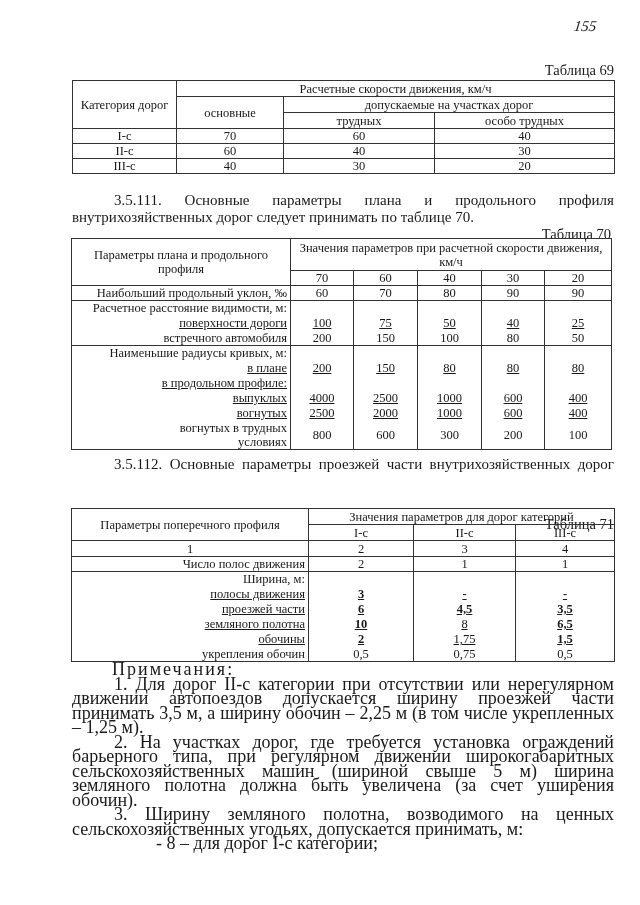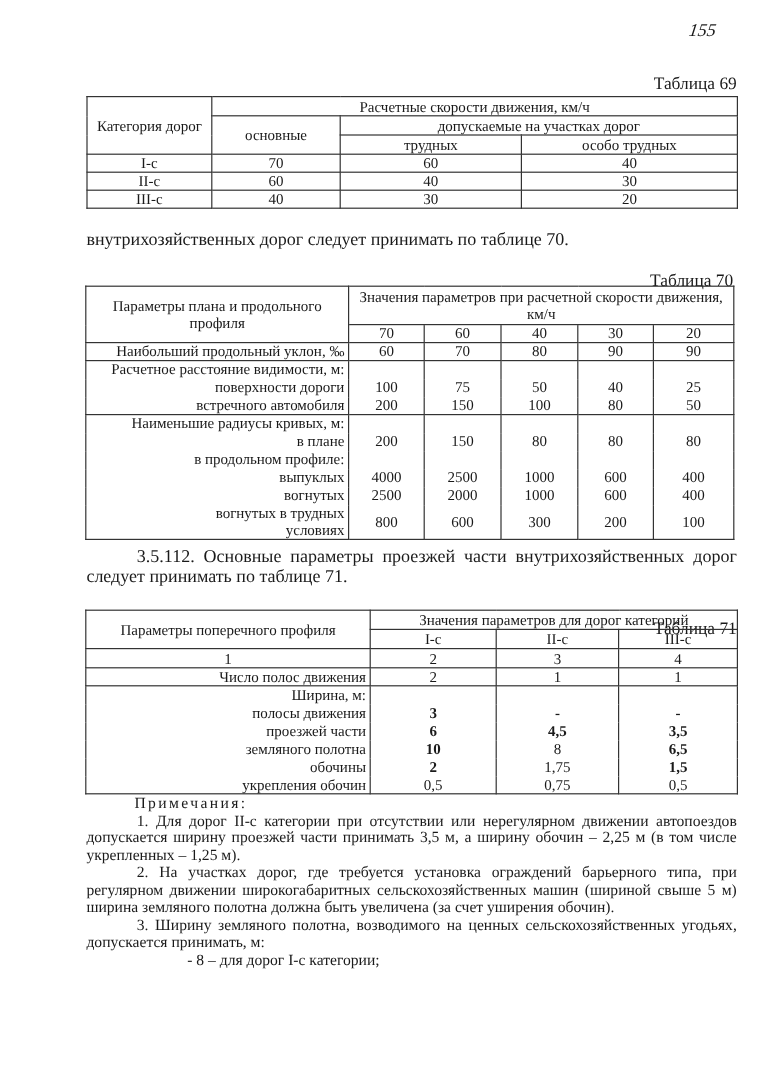--- a/index.html
+++ b/index.html
@@ -4,24 +4,24 @@
 <style>
   html, body { margin:0; padding:0; background:#fff; }
   body { width:640px; height:905px; position:relative; overflow:hidden;
          font-family:"Liberation Serif","DejaVu Serif",serif; color:#1a1a1a; }
   .abs { position:absolute; }
   .page-num { left:574px; top:18px; font-style:italic; font-size:15px; transform:skewX(-8deg); }
   .tcap { font-size:14.5px; text-align:right; }
   table { border-collapse:collapse; position:absolute; table-layout:fixed; font-size:12.5px; line-height:14px; }
   td { border:1px solid #333; padding:0 3px; vertical-align:middle; text-align:center; }
   .para { font-size:15px; line-height:17px; text-align:justify; }
-  .notes { font-size:13px; line-height:14.5px; text-align:justify; }
+  .notes { font-size:18px; line-height:14.5px; text-align:justify; }
   .ind { text-indent:42px; }
   .l { text-align:right; }
-  .nb { border-top:none; border-bottom:none; }
+  .nb { border-top:none; border-bottom:none;text-decoration:underline; }
   .nbt { border-top:none; }
   .nbb { border-bottom:none; }
   .b { font-weight:bold; }
   .spaced { letter-spacing:2px; }
   .sub1 { padding-left:24px; }
   .sub2 { padding-left:62px; }
   .list { padding-left:84px; }
 </style>
 </head>
 <body>
@@ -64,20 +64,29 @@
   <tr style="height:15px">
     <td>III-с</td>
     <td>40</td>
     <td>30</td>
     <td>20</td>
   </tr>
 </tbody>
   </table>
 
 <div class="abs para" style="left:72px; top:192px; width:542px;">
+  <div style="display:flex; justify-content:space-between; padding-left:42px;">
+    <span>3.5.111.</span>
+    <span>Основные</span>
+    <span>параметры</span>
+    <span>плана</span>
+    <span>и</span>
+    <span>продольного</span>
+    <span>профиля</span>
+  </div>
   <div>внутрихозяйственных дорог следует принимать по таблице 70.</div>
 </div>
 
 <div class="abs tcap" style="left:470px; top:226px; width:141px;">Таблица 70</div>
 <table style="left:71px; top:238px; width:540px;">
   <colgroup>
       <col style="width:219px">
       <col style="width:63px">
       <col style="width:64px">
       <col style="width:64px">
@@ -174,21 +183,20 @@
     <td class="nbt">600</td>
     <td class="nbt">300</td>
     <td class="nbt">200</td>
     <td class="nbt">100</td>
   </tr>
 </tbody>
   </table>
 
 <div class="abs para" style="left:72px; top:456px; width:542px;">
   <div style="padding-left:42px; text-align:justify; text-align-last:justify;">3.5.112. Основные параметры проезжей части внутрихозяйственных дорог</div>
-  <div>следует принимать по таблице 71.</div>
 </div>
 
 <div class="abs tcap" style="left:470px; top:491px; width:144px;margin-top:25px;">Таблица 71</div>
 <table style="left:71px; top:508px; width:543px;">
   <colgroup>
       <col style="width:237px">
       <col style="width:105px">
       <col style="width:102px">
       <col style="width:99px">
     </colgroup>

